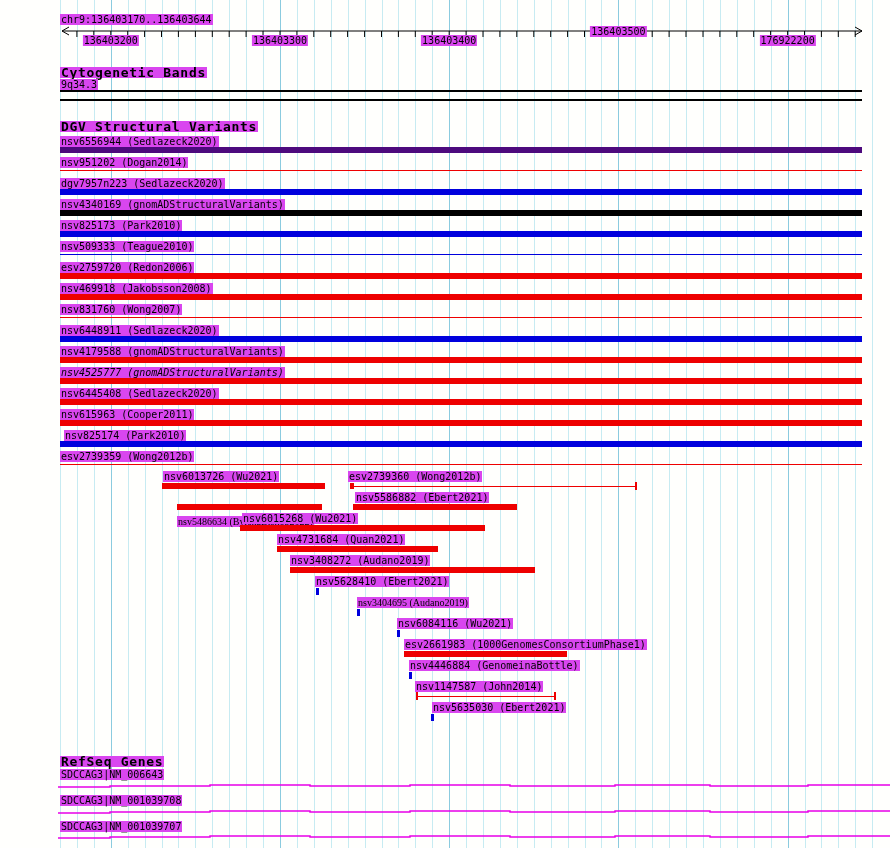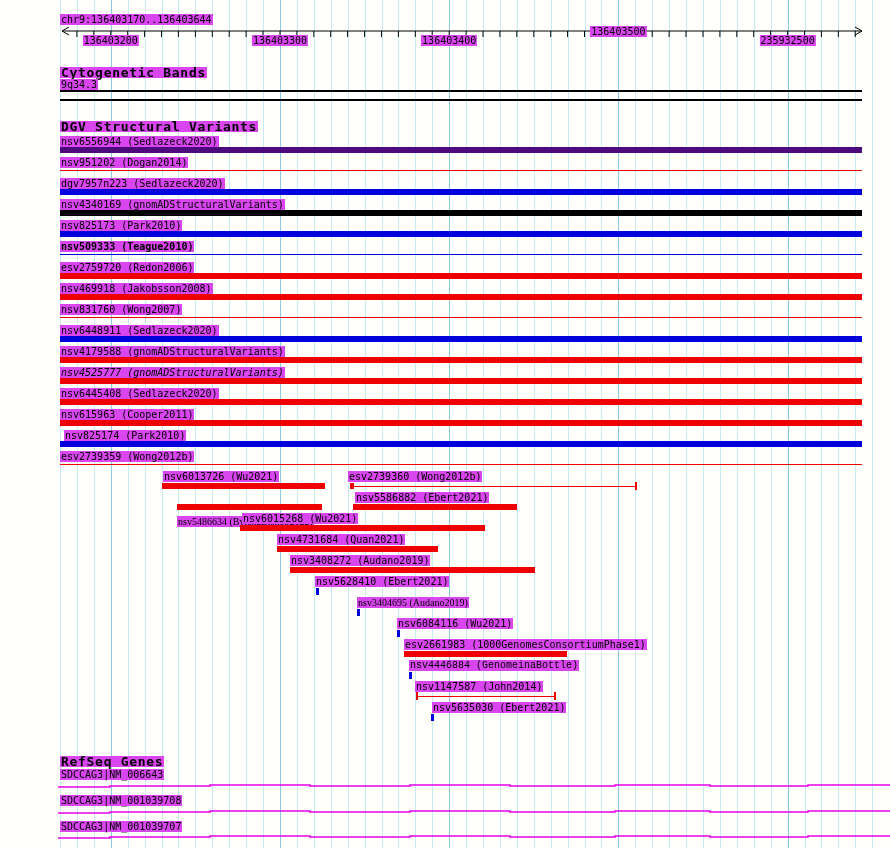--- a/index.html
+++ b/index.html
@@ -126,39 +126,39 @@
       <path d="M58,813 H110 V812 H210 V811 H310 V812 H410 V811 H510 V812 H615 V811 H710 V812 H808 V811 H890" stroke="#e800e8" stroke-width="1.5" fill="none"></path>
       <path d="M58,838 H110 V837 H210 V836 H310 V837 H410 V836 H510 V837 H615 V836 H710 V837 H808 V836 H890" stroke="#e800e8" stroke-width="1.5" fill="none"></path>
     </svg>
 
   <div class="lbl" style="left:60px;top:14px;">chr9:136403170..136403644</div>
   <div id="ruler-labels">
       <div class="lbl tick-lbl" style="left: 110.8px; top: 35px;">136403200</div>
       <div class="lbl tick-lbl" style="left: 280px; top: 35px;">136403300</div>
       <div class="lbl tick-lbl" style="left: 449.2px; top: 35px;">136403400</div>
       <div class="lbl tick-lbl" style="left: 618.4px; top: 26px;">136403500</div>
-      <div class="lbl tick-lbl" style="left: 787.6px; top: 35px;">235932500</div>
+      <div class="lbl tick-lbl" style="left: 787.6px; top: 35px;">176922200</div>
     </div>
 
   <div class="lbl track-title" style="left:60px;top:67px;">Cytogenetic Bands</div>
   <div class="lbl" style="left:60px;top:79px;">9q34.3</div>
 
   <div class="lbl track-title" style="left:60px;top:121px;">DGV Structural Variants</div>
   <div id="dgv-rows">
       <div class="lbl" style="left: 60px; top: 136px;">nsv6556944 (Sedlazeck2020)</div>
       <div class="feat" style="left: 60px; width: 802px; top: 147px; height: 6px; background: rgb(77, 10, 125);"></div>
       <div class="lbl" style="left: 60px; top: 157px;">nsv951202 (Dogan2014)</div>
       <div class="feat" style="left: 60px; width: 802px; top: 170px; height: 1px; background: rgb(238, 0, 0);"></div>
       <div class="lbl" style="left: 60px; top: 178px;">dgv7957n223 (Sedlazeck2020)</div>
       <div class="feat" style="left: 60px; width: 802px; top: 189px; height: 6px; background: rgb(0, 0, 221);"></div>
       <div class="lbl" style="left: 60px; top: 199px; text-align: center;">nsv4340169 (gnomADStructuralVariants)</div>
       <div class="feat" style="left: 60px; width: 802px; top: 210px; height: 6px; background: rgb(0, 0, 0);"></div>
       <div class="lbl" style="left: 60px; top: 220px;">nsv825173 (Park2010)</div>
       <div class="feat" style="left: 60px; width: 802px; top: 231px; height: 6px; background: rgb(0, 0, 221);"></div>
-      <div class="lbl" style="left: 60px; top: 241px; font-weight: bold;">nsv509333 (Teague2010)</div>
+      <div class="lbl" style="left: 60px; top: 241px;">nsv509333 (Teague2010)</div>
       <div class="feat" style="left: 60px; width: 802px; top: 254px; height: 1px; background: rgb(0, 0, 221);"></div>
       <div class="lbl" style="left: 60px; top: 262px;">esv2759720 (Redon2006)</div>
       <div class="feat" style="left: 60px; width: 802px; top: 273px; height: 6px; background: rgb(238, 0, 0);"></div>
       <div class="lbl" style="left: 60px; top: 283px;">nsv469918 (Jakobsson2008)</div>
       <div class="feat" style="left: 60px; width: 802px; top: 294px; height: 6px; background: rgb(238, 0, 0);"></div>
       <div class="lbl" style="left: 60px; top: 304px;">nsv831760 (Wong2007)</div>
       <div class="feat" style="left: 60px; width: 802px; top: 317px; height: 1px; background: rgb(238, 0, 0);"></div>
       <div class="lbl" style="left: 60px; top: 325px;">nsv6448911 (Sedlazeck2020)</div>
       <div class="feat" style="left: 60px; width: 802px; top: 336px; height: 6px; background: rgb(0, 0, 221);"></div>
       <div class="lbl" style="left: 60px; top: 346px;">nsv4179588 (gnomADStructuralVariants)</div>
@@ -190,21 +190,21 @@
       <div class="lbl" style="left: 290px; top: 555px;">nsv3408272 (Audano2019)</div>
       <div class="feat" style="left: 290px; width: 245px; top: 567px; height: 6px; background: rgb(238, 0, 0);"></div>
       <div class="lbl" style="left: 315px; top: 576px;">nsv5628410 (Ebert2021)</div>
       <div class="feat" style="left: 316px; width: 3px; top: 588px; height: 7px; background: rgb(0, 0, 221);"></div>
       <div class="lbl" style="left: 357px; top: 597px; font-family: Liberation Serif, serif;">nsv3404695 (Audano2019)</div>
       <div class="feat" style="left: 357px; width: 3px; top: 609px; height: 7px; background: rgb(0, 0, 221);"></div>
       <div class="lbl" style="left: 397px; top: 618px;">nsv6084116 (Wu2021)</div>
       <div class="feat" style="left: 397px; width: 3px; top: 630px; height: 7px; background: rgb(0, 0, 221);"></div>
       <div class="lbl" style="left: 404px; top: 639px;">esv2661983 (1000GenomesConsortiumPhase1)</div>
       <div class="feat" style="left: 404px; width: 163px; top: 651px; height: 6px; background: rgb(238, 0, 0);"></div>
-      <div class="lbl" style="left: 409px; top: 660px; font-family: Liberation Mono, monospace;">nsv4446884 (GenomeinaBottle)</div>
+      <div class="lbl" style="left: 409px; top: 660px;">nsv4446884 (GenomeinaBottle)</div>
       <div class="feat" style="left: 409px; width: 3px; top: 672px; height: 7px; background: rgb(0, 0, 221);"></div>
       <div class="lbl" style="left: 415px; top: 681px;">nsv1147587 (John2014)</div>
       <div class="feat" style="left: 416px; width: 140px; top: 696px; height: 1px; background: rgb(238, 0, 0);"></div>
       <div class="feat" style="left: 416px; width: 2px; top: 692px; height: 8px; background: rgb(238, 0, 0);"></div>
       <div class="feat" style="left: 554px; width: 2px; top: 692px; height: 8px; background: rgb(238, 0, 0);"></div>
       <div class="lbl" style="left: 432px; top: 702px;">nsv5635030 (Ebert2021)</div>
       <div class="feat" style="left: 431px; width: 3px; top: 714px; height: 7px; background: rgb(0, 0, 221);"></div>
     </div>
 
   <div class="lbl track-title" style="left:60px;top:756px;">RefSeq Genes</div>

